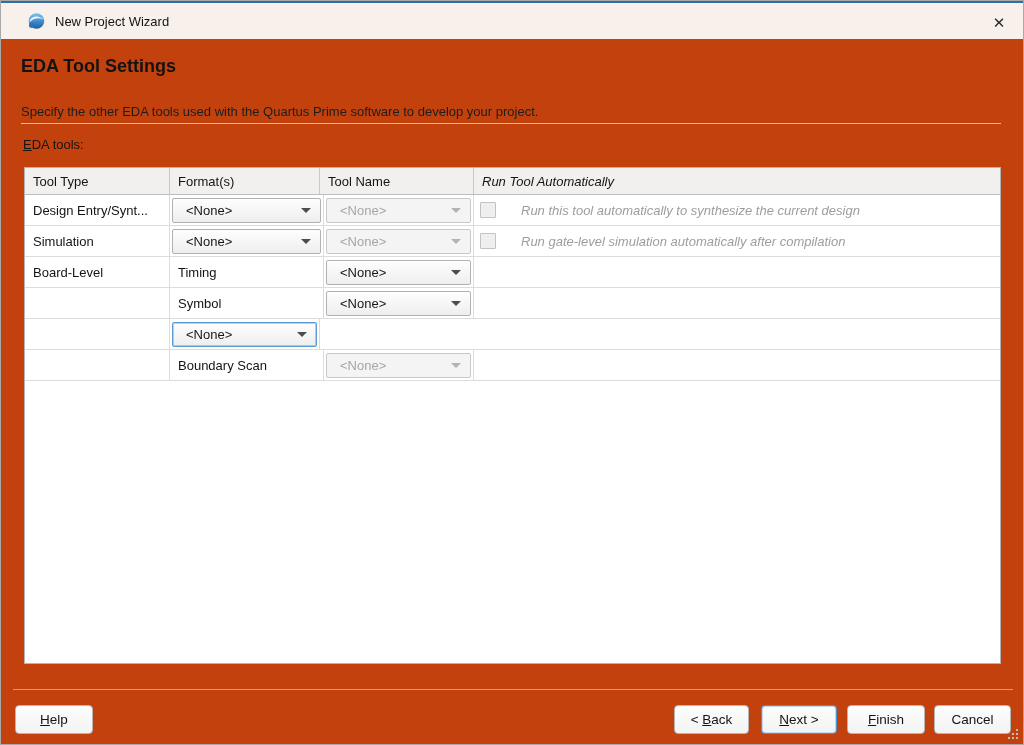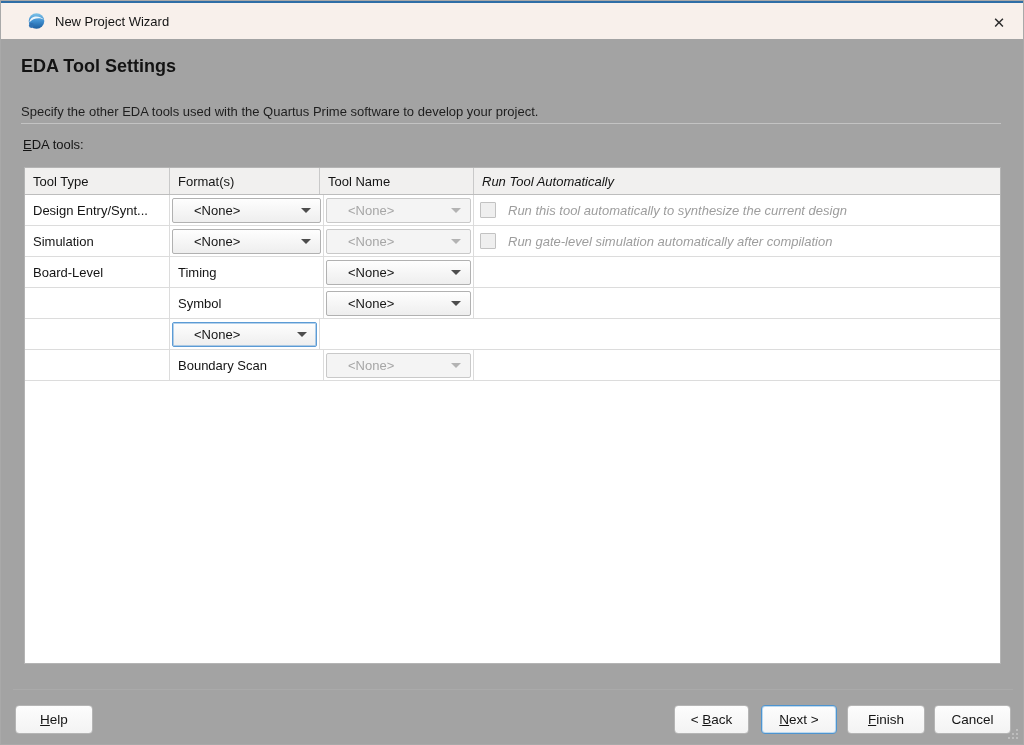--- a/index.html
+++ b/index.html
@@ -1,19 +1,19 @@
 <!DOCTYPE html>
 <html><head>
 <meta charset="utf-8">
 <style>
   html,body{margin:0;padding:0;}
   body{font-family:"Liberation Sans", sans-serif; background:#dcdcdc;}
   .window{
     position:relative; width:1024px; height:745px; overflow:hidden;
-    background:#a3a3a3; box-sizing:border-box; border:1px solid #a9a9a9;
+    background:#c2410c; box-sizing:border-box; border:1px solid #a9a9a9;
   }
   .top-accent{position:absolute; top:0; left:0; right:0; height:2px; background:#2f6ea6;}
   .titlebar{
     position:absolute; top:2px; left:0; right:0; height:36px;
     background:#f8f0eb; display:flex; align-items:center;
   }
   .app-icon{margin-left:26px; width:19px; height:19px; flex:0 0 auto;}
   .title-text{margin-left:9px; font-size:13px; color:#141414;}
   .close-btn{
     position:absolute; right:0; top:2px; width:48px; height:36px;
@@ -43,37 +43,37 @@
   .c1{width:145px;}
   .c2{width:154px;}
   .c3{width:150px;}
   .c4{flex:1; border-right:none !important;font-style:italic;}
   .tfill{flex:1; background:#ffffff;}
 
   .combo{
     flex:1; margin:2px; height:25px; border:1px solid #b1b1b1; border-radius:2px;
     background:linear-gradient(#fefefe,#eeeeee);
     display:flex; align-items:center; font-size:13px; color:#161616;
-    padding-left:21px; position:relative; box-sizing:border-box; cursor:default;
+    padding-left:13px; position:relative; box-sizing:border-box; cursor:default;
     white-space:nowrap;
   }
   .combo .arrow{
     position:absolute; right:9px; top:50%; margin-top:-2px; width:0; height:0;
     border-left:5px solid transparent; border-right:5px solid transparent;
     border-top:5px solid #4d4d4d;
   }
   .combo.disabled{background:#f4f4f4; color:#a6a6a6; border-color:#c9c9c9;}
   .combo.disabled .arrow{border-top-color:#b3b3b3;}
   .combo.focused{border-color:#5b9bd5; box-shadow:inset 0 0 0 1px rgba(91,155,213,0.45);}
 
   .checkbox{
     width:16px; height:16px; border:1px solid #c2c2c2; background:#efefef;
     margin-left:6px; box-sizing:border-box; border-radius:1px; flex:0 0 auto;
   }
-  .cb-label{margin-left:12px; font-size:13px; color:#9d9d9d; white-space:nowrap;}
+  .cb-label{margin-left:25px; font-size:13px; color:#9d9d9d; white-space:nowrap;}
 
   .footer-sep{position:absolute; left:12px; top:688px; width:1000px; height:1px; background:#aaaaaa;}
   .btn{
     position:absolute; top:704px; height:29px; box-sizing:border-box;
     border:1px solid #b5b5b5; border-radius:4px;
     background:linear-gradient(#fdfdfd,#f3f3f3);
     font-size:13.5px; color:#141414; font-family:inherit;
     display:flex; align-items:center; justify-content:center; cursor:default;
   }
   #btn-help{left:14px; width:78px;}

